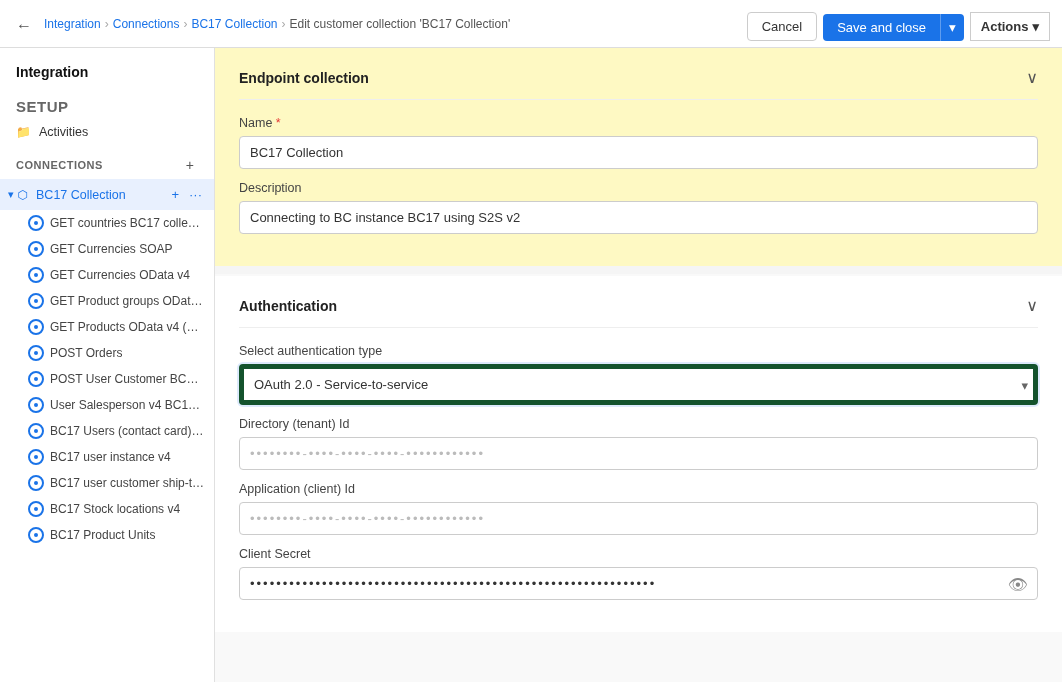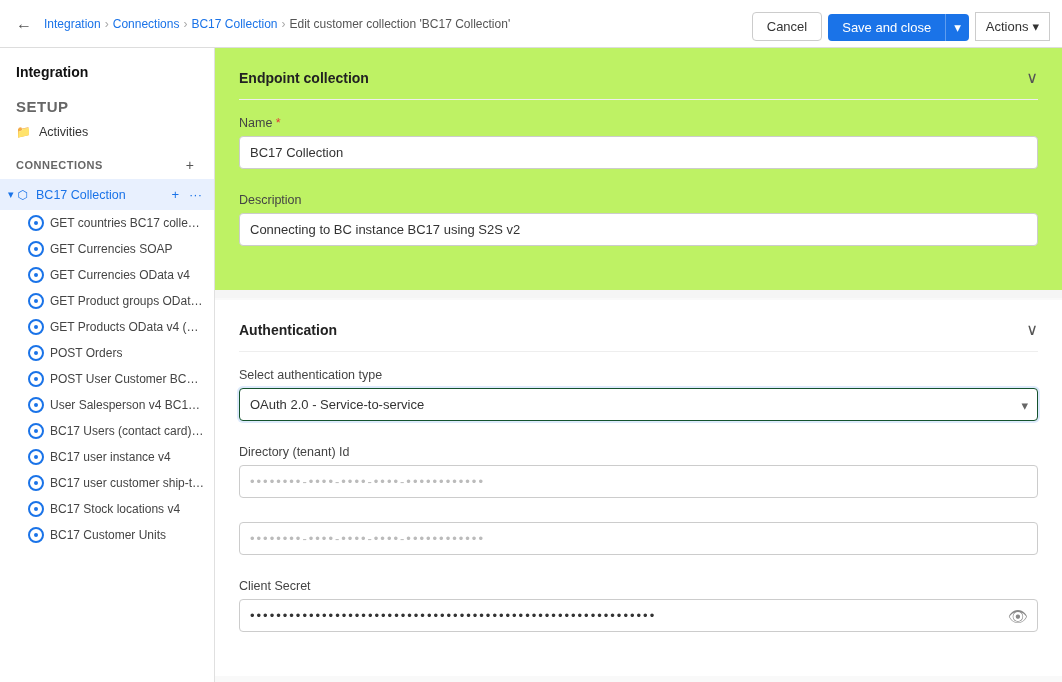--- a/index.html
+++ b/index.html
@@ -10,21 +10,21 @@
       display: flex; align-items: center; background: #fff; border-bottom: 1px solid #ddd;
       padding: 0 12px; height: 48px; gap: 8px; flex-shrink: 0;
     }
     .breadcrumb { display: flex; align-items: center; gap: 4px; flex: 1; font-size: 12px; color: #555; }
     .breadcrumb .sep { color: #aaa; }
     .back-btn { background: none; border: none; cursor: pointer; font-size: 16px; color: #555; padding: 4px; }
     .header-actions { display: flex; gap: 6px; align-items: flex-end; }
     .btn-cancel { background: #fff; border: 1px solid #ccc; color: #333; padding: 6px 14px; border-radius: 4px; cursor: pointer; font-size: 13px; }
     .btn-save { background: #1a73e8; border: none; color: #fff; padding: 6px 14px; border-radius: 4px 0 0 4px; cursor: pointer; font-size: 13px; }
     .btn-save-dropdown { background: #1a73e8; border: none; border-left: 1px solid rgba(255,255,255,0.3); color: #fff; padding: 6px 8px; border-radius: 0 4px 4px 0; cursor: pointer; }
-    .btn-actions { background: #fff; border: 1px solid #ccc; color: #333; padding: 6px 10px; border-radius: 0; cursor: pointer; font-size: 13px; display: flex; align-items: center; gap: 4px; }
+    .btn-actions { background: #fff; border: 1px solid #ccc; color: #333; padding: 6px 10px; border-radius: 0; cursor: pointer; font-size: 13px; display: flex; align-items: center; gap: 4px; font-weight: bold; }
 
     
     .layout { display: flex; flex: 1; overflow: hidden; }
 
     
     .sidebar { width: 215px; background: #fff; border-right: 1px solid #e0e0e0; overflow-y: auto; flex-shrink: 0; }
     .sidebar-title { font-size: 14px; font-weight: 600; padding: 16px 16px 8px; color: #111; }
     .sidebar-section-label { font-size: 15px; font-weight: 600; color: #666; padding: 10px 16px 4px; text-transform: uppercase; letter-spacing: 0.5px; }
     .sidebar-item { display: flex; align-items: center; gap: 8px; padding: 6px 16px; cursor: pointer; color: #333; font-size: 12.5px; }
     .sidebar-item .icon { color: #888; font-size: 12px; }
@@ -35,30 +35,30 @@
     .collection-header { display: flex; align-items: center; gap: 4px; padding: 6px 8px 6px 8px; background: #e8f0fe; cursor: pointer; }
     .collection-label { font-size: 12.5px; font-weight: 500; color: #1a73e8; flex: 1; }
     .collection-actions { display: flex; gap: 2px; }
     .endpoint-item { display: flex; align-items: center; gap: 6px; padding: 5px 8px 5px 28px; cursor: pointer; font-size: 12px; color: #444; }
     .endpoint-icon { width: 16px; height: 16px; border-radius: 50%; border: 2px solid #1a73e8; display: flex; align-items: center; justify-content: center; flex-shrink: 0; }
     .endpoint-icon::after { content: ''; width: 4px; height: 4px; border-radius: 50%; background: #1a73e8; }
     .endpoint-text { white-space: nowrap; overflow: hidden; text-overflow: ellipsis; max-width: 155px; }
 
     
     .main { flex: 1; overflow-y: auto; background: #f9f9f9; padding: 0; }
-    .form-container { background: #bef264; margin: 0; padding: 20px 24px; }
+    .form-container { background: #fef9c3; margin: 0; padding: 20px 24px; }
     .section-header { display: flex; align-items: center; justify-content: space-between; margin-bottom: 16px; border-bottom: 1px solid #eee; padding-bottom: 12px; }
     .section-title { font-size: 14px; font-weight: 600; color: #222; }
     .section-toggle { background: none; border: none; cursor: pointer; color: #555; font-size: 16px; }
-    .form-group { margin-bottom: 24px; }
+    .form-group { margin-bottom: 12px; }
     .form-label { font-size: 12.5px; font-weight: 500; color: #444; margin-bottom: 6px; display: block; }
     .form-label .required { color: #e53935; }
     .form-input { width: 100%; border: 1px solid #ccc; border-radius: 4px; padding: 8px 10px; font-size: 13px; color: #333; background: #fff; outline: none; }
     .form-input.blurred { color: #999; }
-    .form-select { width: 100%; border: 1px solid #14532d; border-radius: 4px; padding: 8px 10px; font-size: 13px; color: #333; background: #fff; outline: none; appearance: none; cursor: pointer; box-shadow: 0 0 0 2px rgba(26,115,232,0.15); }
+    .form-select { width: 100%; border: 5px solid #14532d; border-radius: 4px; padding: 8px 10px; font-size: 13px; color: #333; background: #fff; outline: none; appearance: none; cursor: pointer; box-shadow: 0 0 0 2px rgba(26,115,232,0.15); }
     .select-wrapper { position: relative; }
     .select-wrapper::after { content: '▾'; position: absolute; right: 10px; top: 50%; transform: translateY(-50%); color: #666; pointer-events: none; }
     .auth-section { background: #fff; margin-top: 2px; padding: 20px 24px; }
     .password-wrapper { position: relative; }
     .password-wrapper .eye-btn { position: absolute; right: 10px; top: 50%; transform: translateY(-50%); background: none; border: none; cursor: pointer; color: #888; font-size: 16px; }
     .divider { height: 8px; background: #f5f5f5; }
   </style>
 </head>
 <body>
 
@@ -162,21 +162,21 @@
       <div class="endpoint-item">
         <div class="endpoint-icon"></div>
         <span class="endpoint-text">BC17 user customer ship-to...</span>
       </div>
       <div class="endpoint-item">
         <div class="endpoint-icon"></div>
         <span class="endpoint-text">BC17 Stock locations v4</span>
       </div>
       <div class="endpoint-item">
         <div class="endpoint-icon"></div>
-        <span class="endpoint-text">BC17 Customer Units</span>
+        <span class="endpoint-text">BC17 Product Units</span>
       </div>
     </div>
   </div>
 
   <div class="main">
 
     <div class="form-container">
       <div class="section-header">
         <span class="section-title">Endpoint collection</span>
         <button class="section-toggle">∨</button>
@@ -214,20 +214,21 @@
           </select>
         </div>
       </div>
 
       <div class="form-group">
         <label class="form-label">Directory (tenant) Id</label>
         <input class="form-input blurred" type="text" style="color: rgb(187, 187, 187); letter-spacing: 2px;" value="••••••••-••••-••••-••••-••••••••••••">
       </div>
 
       <div class="form-group">
+        <label class="form-label">Application (client) Id</label>
         <input class="form-input blurred" type="text" style="color: rgb(187, 187, 187); letter-spacing: 2px;" value="••••••••-••••-••••-••••-••••••••••••">
       </div>
 
       <div class="form-group">
         <label class="form-label">Client Secret</label>
         <div class="password-wrapper">
           <input class="form-input" type="text" style="color: rgb(51, 51, 51); letter-spacing: 2px; padding-right: 36px;" value="••••••••••••••••••••••••••••••••••••••••••••••••••••••••••••••">
           <button class="eye-btn">
             <span>👁</span>
           </button>

